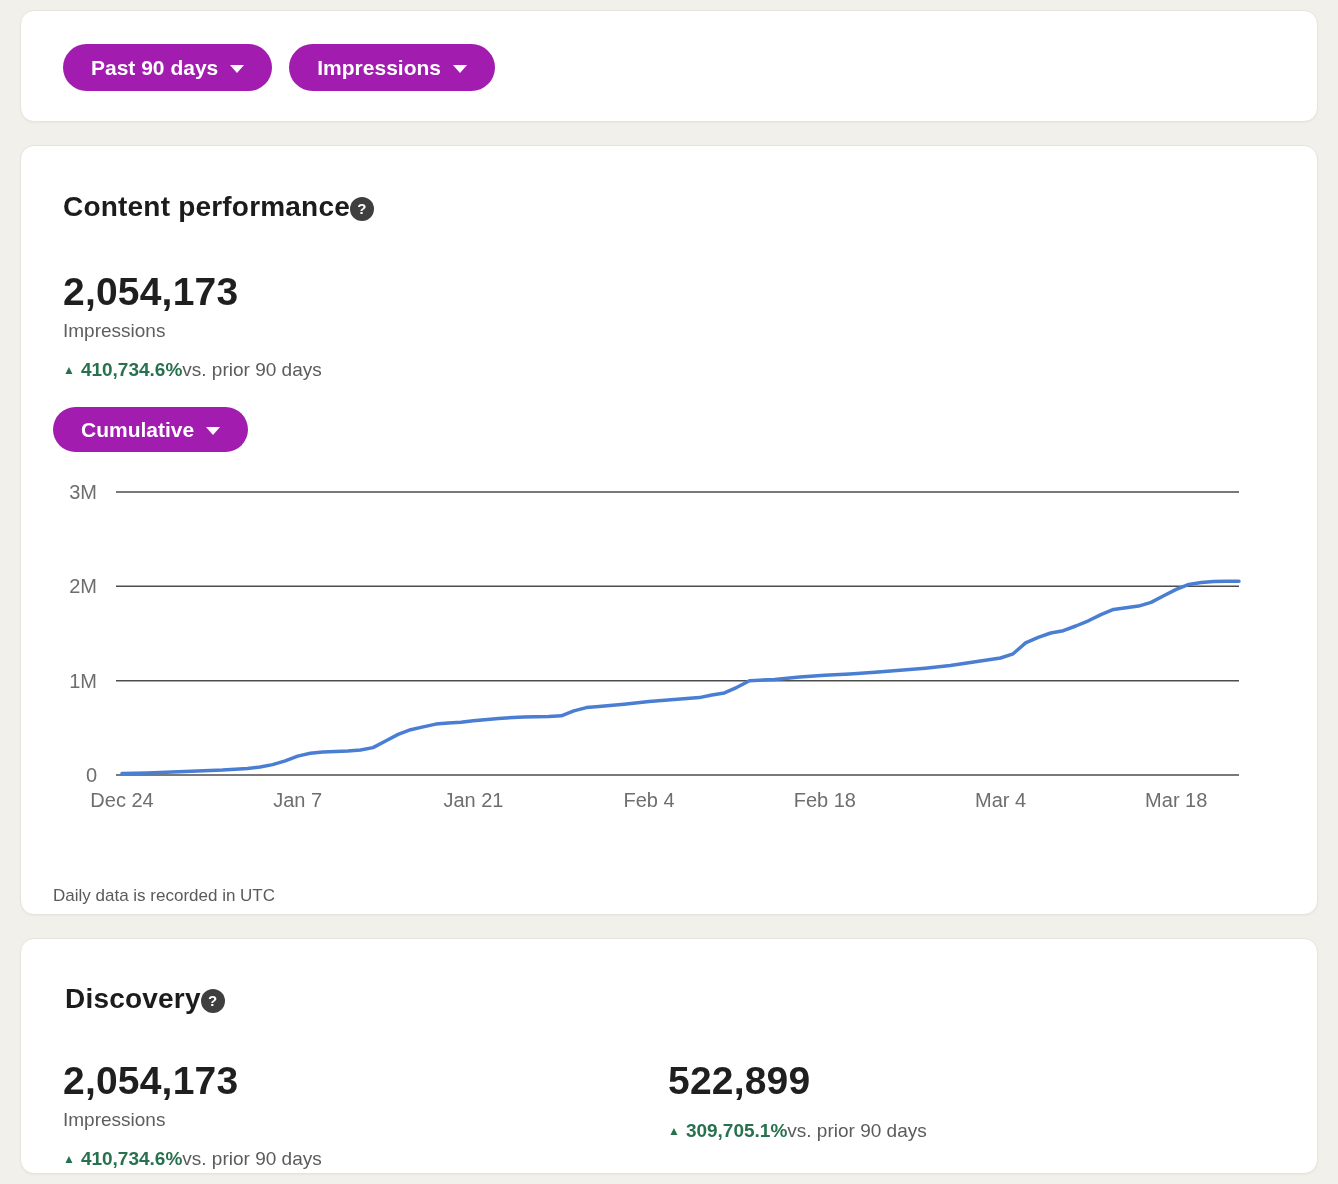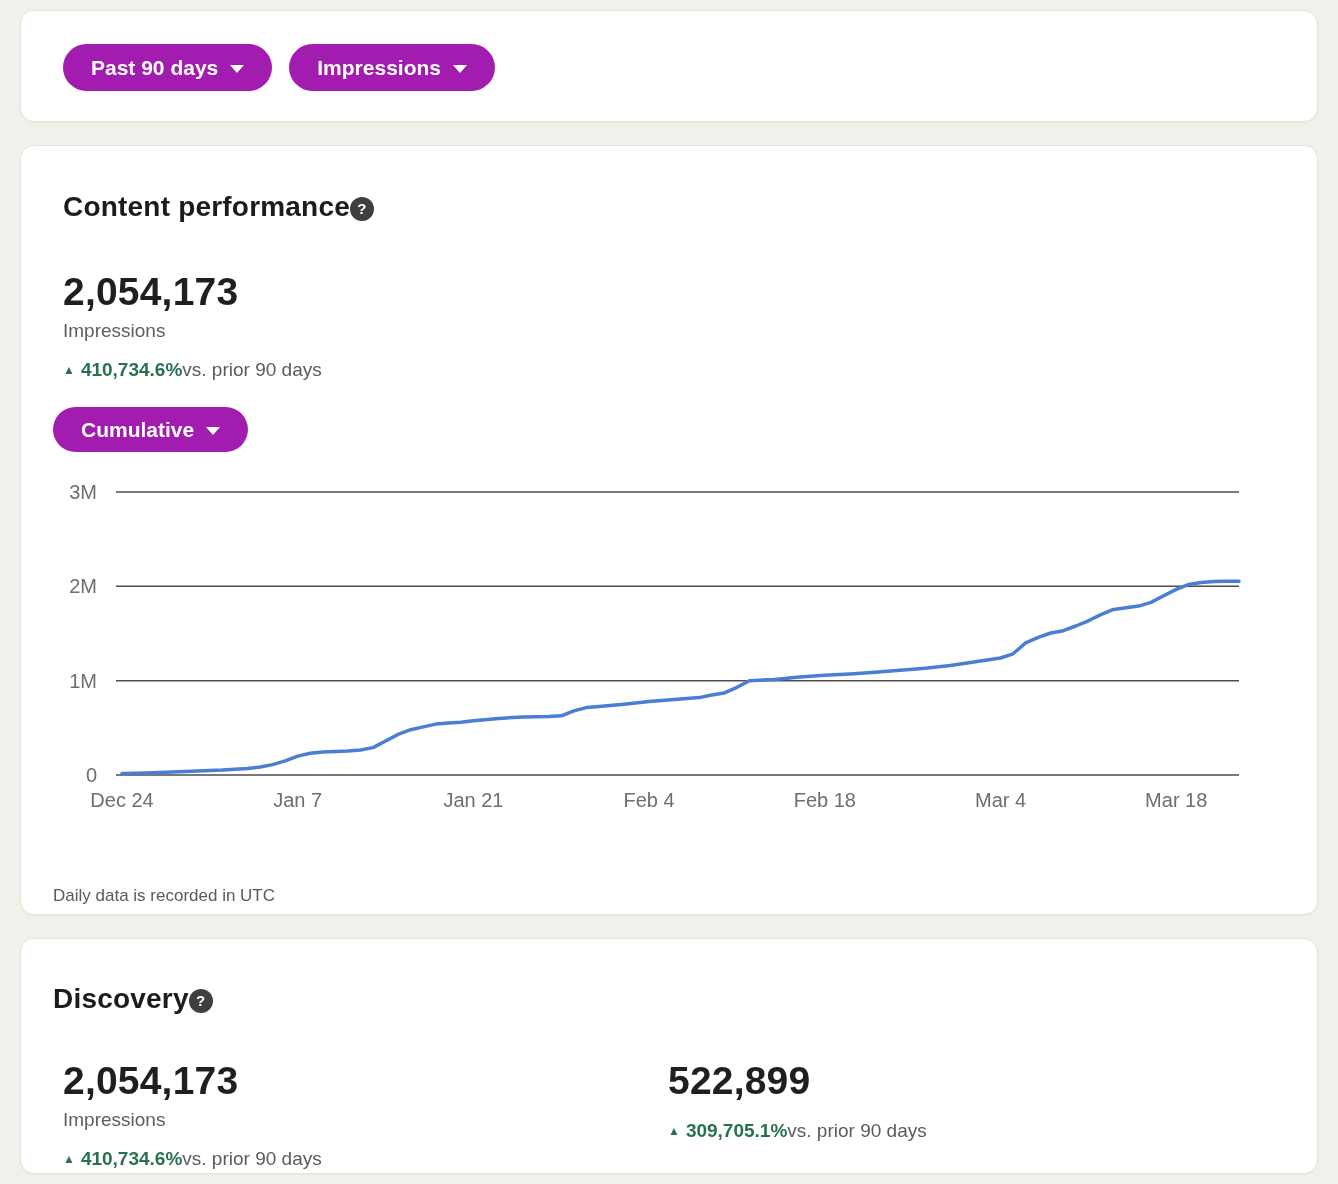--- a/index.html
+++ b/index.html
@@ -38,21 +38,21 @@
   .caret {
     width:0; height:0;
     border-left:7px solid transparent;
     border-right:7px solid transparent;
     border-top:8px solid #ffffff;
     margin-top:2px;
   }
 
   .title-row { display:flex; align-items:center; }
   .card-perf .title-row { padding:45px 42px 0 42px; }
-  .card-discover .title-row { padding:44px 42px 0 32px; }
+  .card-discover .title-row { padding:44px 42px 0 44px; }
   .section-title { font-size:28px; font-weight:700; color:#1c1c1c; letter-spacing:.2px; }
   .help-icon {
     width:24px; height:24px; border-radius:50%;
     background:#3f3f3f; color:#ffffff;
     display:inline-flex; align-items:center; justify-content:center;
     font-size:15px; font-weight:700; margin-top:3px;
     cursor:pointer;
   }
 
   .stat { }

